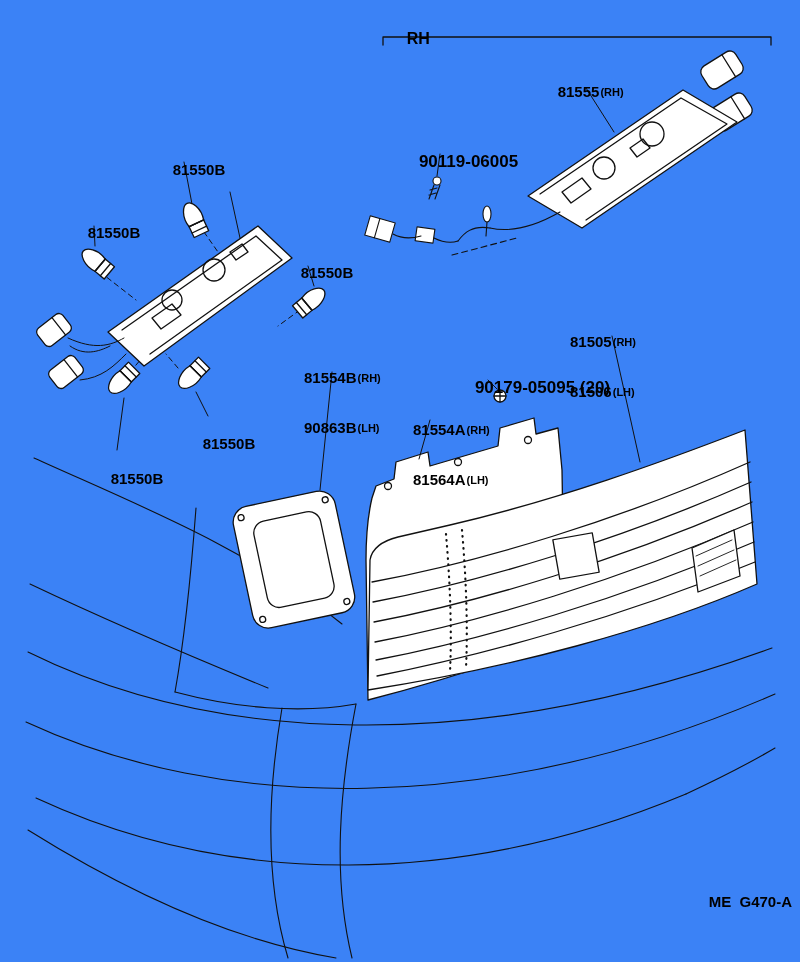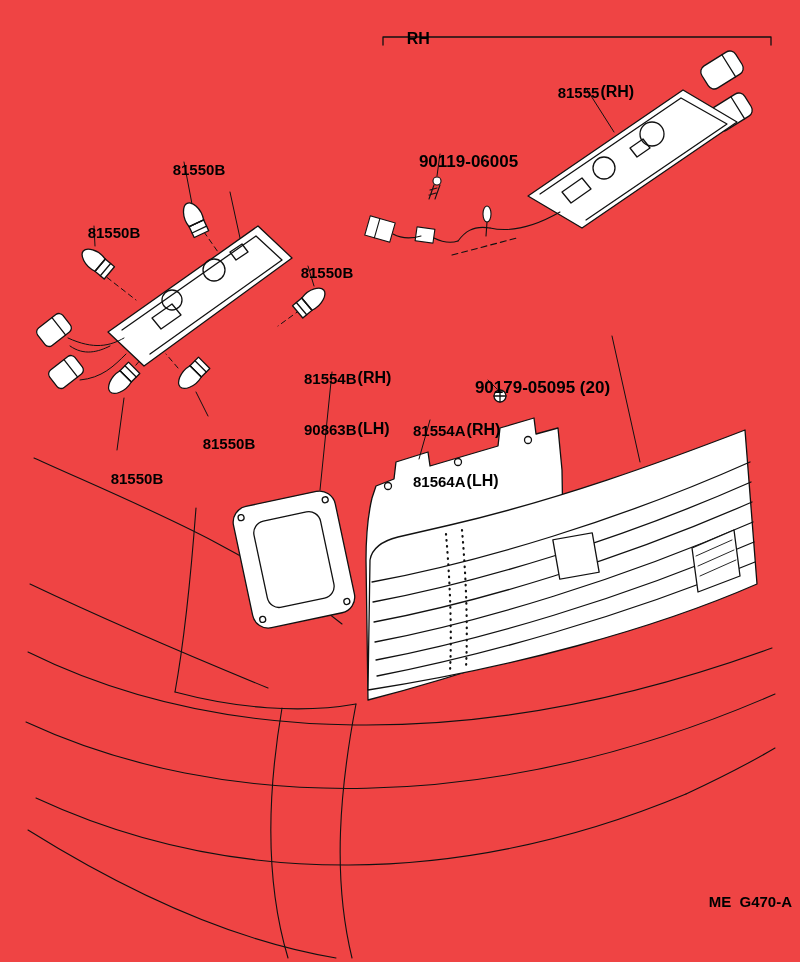--- a/index.html
+++ b/index.html
@@ -1,20 +1,20 @@
 <!DOCTYPE html>
 <html><head>
 <meta charset="utf-8">
 <style>
   html,body{margin:0;padding:0;background:#fff;}
   body{width:800px;height:962px;font-family:"Liberation Sans",sans-serif;}
-  .stage{position:relative;width:800px;height:962px;background:#ef4444;overflow:hidden;}
+  .stage{position:relative;width:800px;height:962px;background:#3b82f6;overflow:hidden;}
   .stage svg{position:absolute;left:0;top:0;}
   .lbl{position:absolute;white-space:pre;color:#000;font-weight:bold;font-size:15px;line-height:17px;}
-  .lbl .side{font-size:16px;vertical-align:1px;margin-left:1px;}
+  .lbl .side{font-size:11px;vertical-align:1px;margin-left:1px;}
   .lbl.sm{font-size:17px;text-align:right;}
   .lbl.stack div{line-height:16px;}
   .hdr{font-size:16px;}
 </style>
 </head>
 <body>
 
 <div class="stage">
 
   <svg width="800" height="962" viewBox="0 0 800 962" fill="none" stroke="#111" stroke-width="1.3" stroke-linecap="round" stroke-linejoin="round">
@@ -191,20 +191,24 @@
 
 
   <div class="lbl" style="left:71px;top:207px;">
     <span>81550B</span>
   </div>
 
   <div class="lbl" style="left:284px;top:247px;">
     <span>81550B</span>
   </div>
 
+  <div class="lbl stack" style="left:570px;top:300px;">
+    <div><span>81505</span><span class="side">(RH)</span></div>
+    <div><span>81506</span><span class="side">(LH)</span></div>
+  </div>
 
   <div class="lbl stack" style="left:304px;top:336px;">
     <div><span>81554B</span><span class="side">(RH)</span></div>
     <div><span>90863B</span><span class="side">(LH)</span></div>
   </div>
 
   <div class="lbl sm" style="left:456px;top:362px;">
     <span>90179-05095 (20)</span>
   </div>
 

